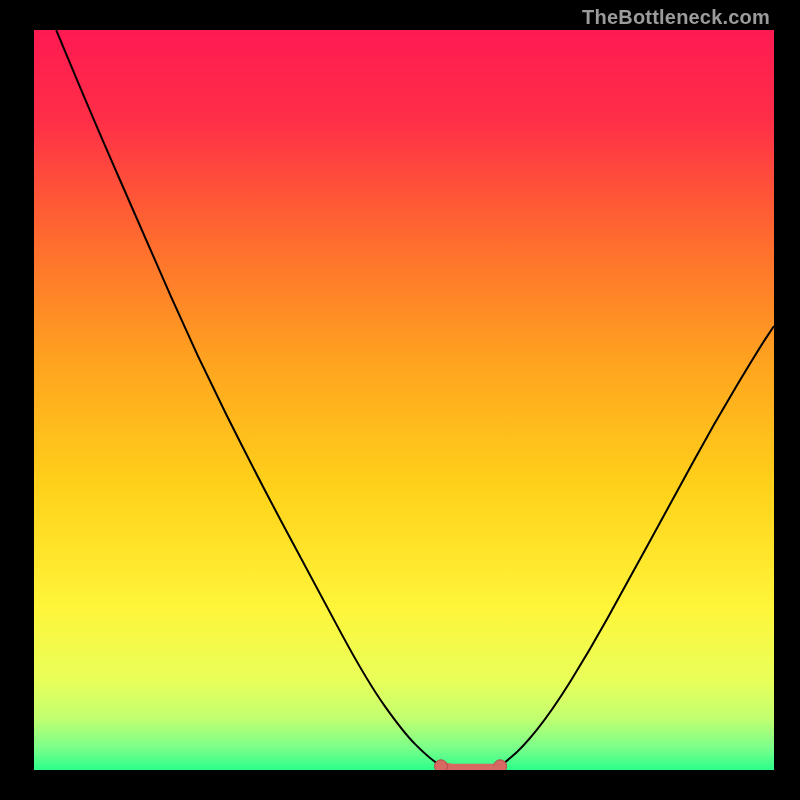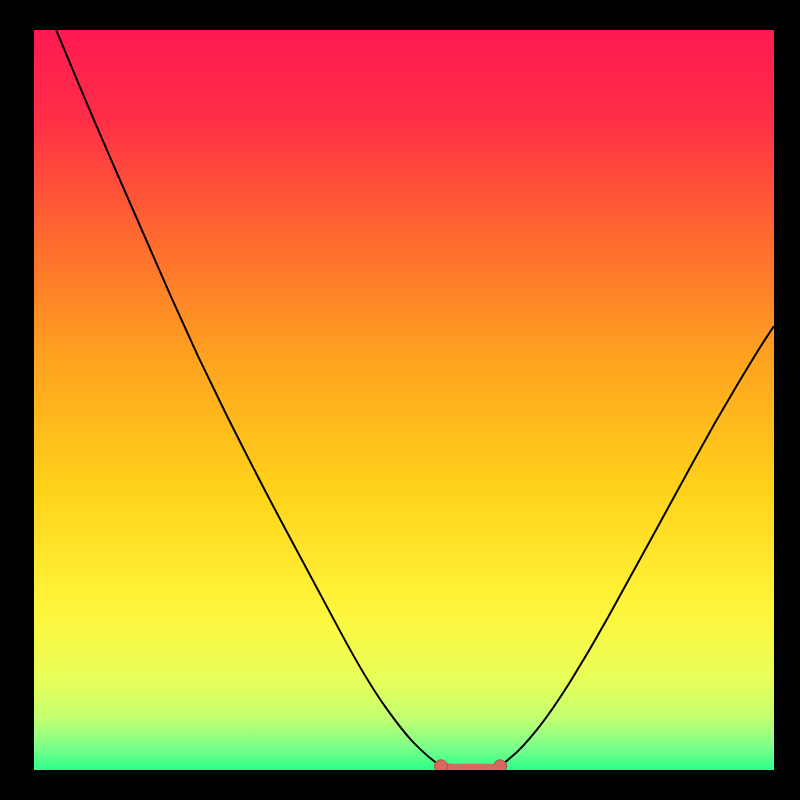--- a/index.html
+++ b/index.html
@@ -85,13 +85,14 @@
           <circle cx="466.2" cy="736.3" r="6.5" fill="#d66a63" stroke="#b34b46" stroke-width="1"></circle>
           <circle cx="418.09999999999997" cy="737.78" r="3.5" fill="#d66a63"></circle>
           <circle cx="429.2" cy="737.78" r="3.5" fill="#d66a63"></circle>
           <circle cx="440.29999999999995" cy="737.78" r="3.5" fill="#d66a63"></circle>
           <circle cx="451.4" cy="737.78" r="3.5" fill="#d66a63"></circle>
           <circle cx="462.5" cy="737.78" r="3.5" fill="#d66a63"></circle>
         </g>
     </svg>
   </div>
 
+  <div class="watermark">TheBottleneck.com</div>
 </div>
 
 </body></html>

